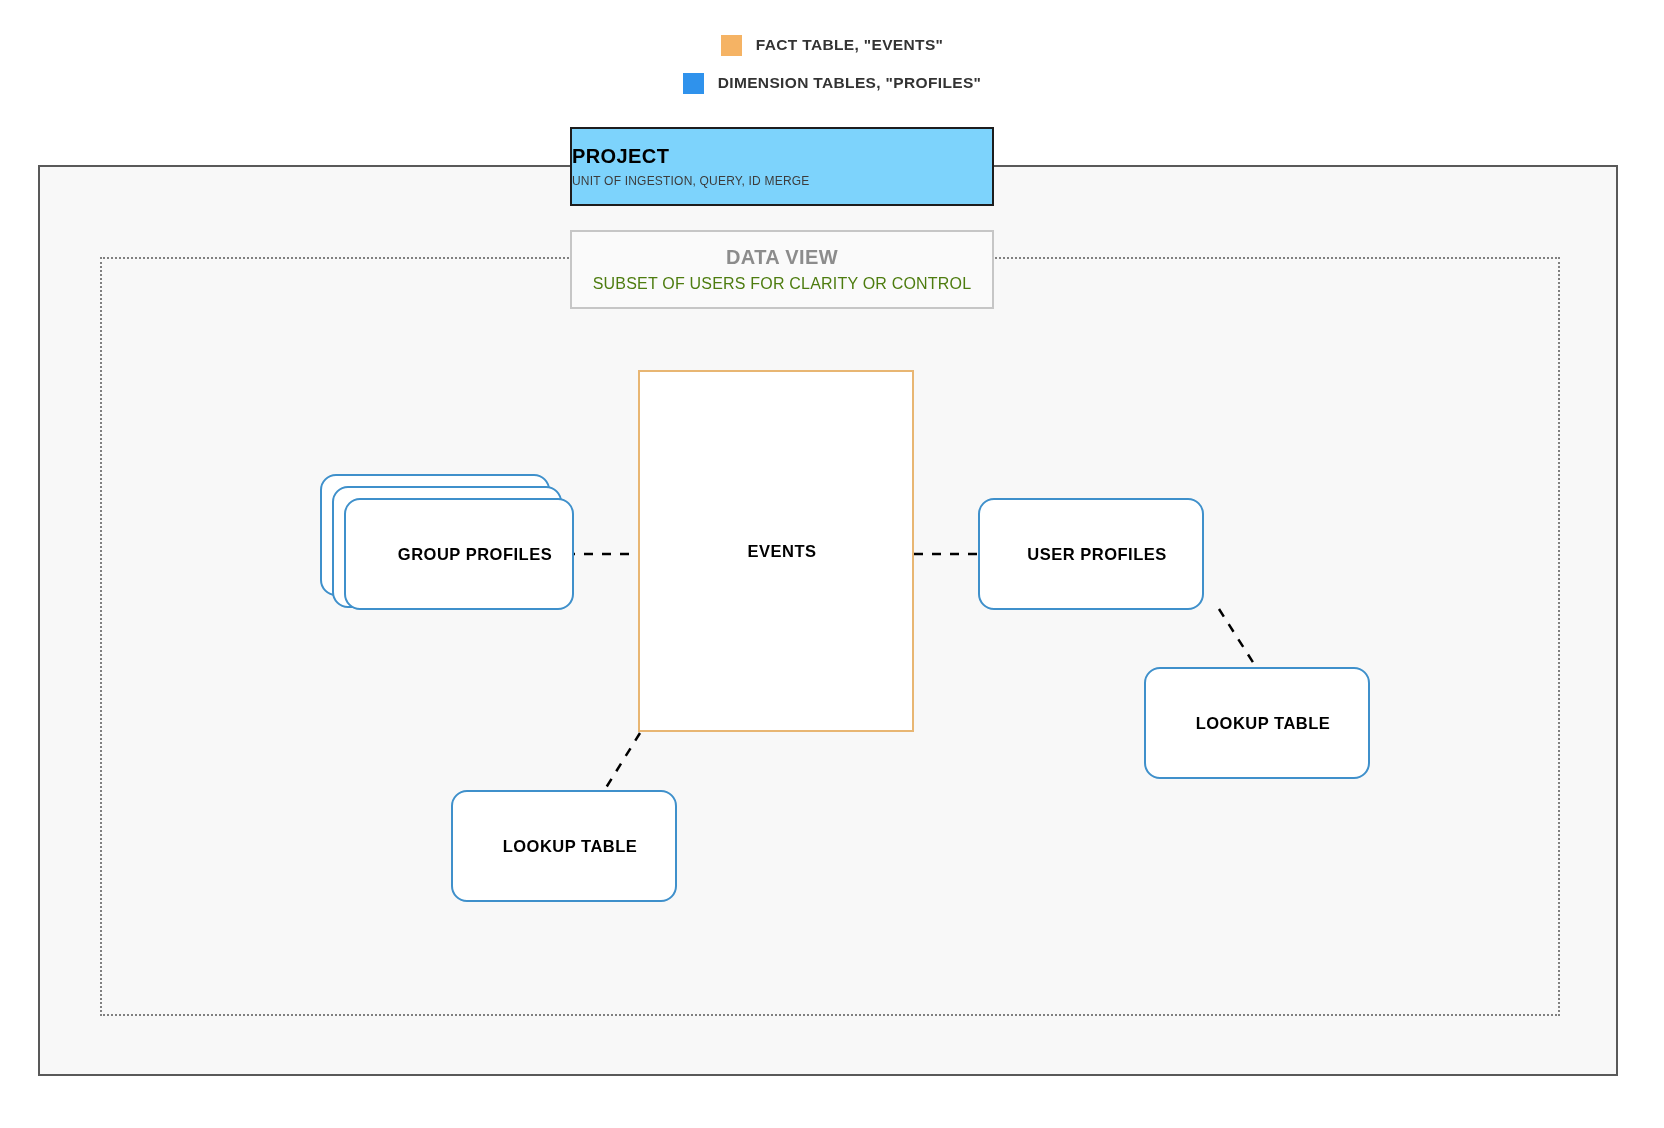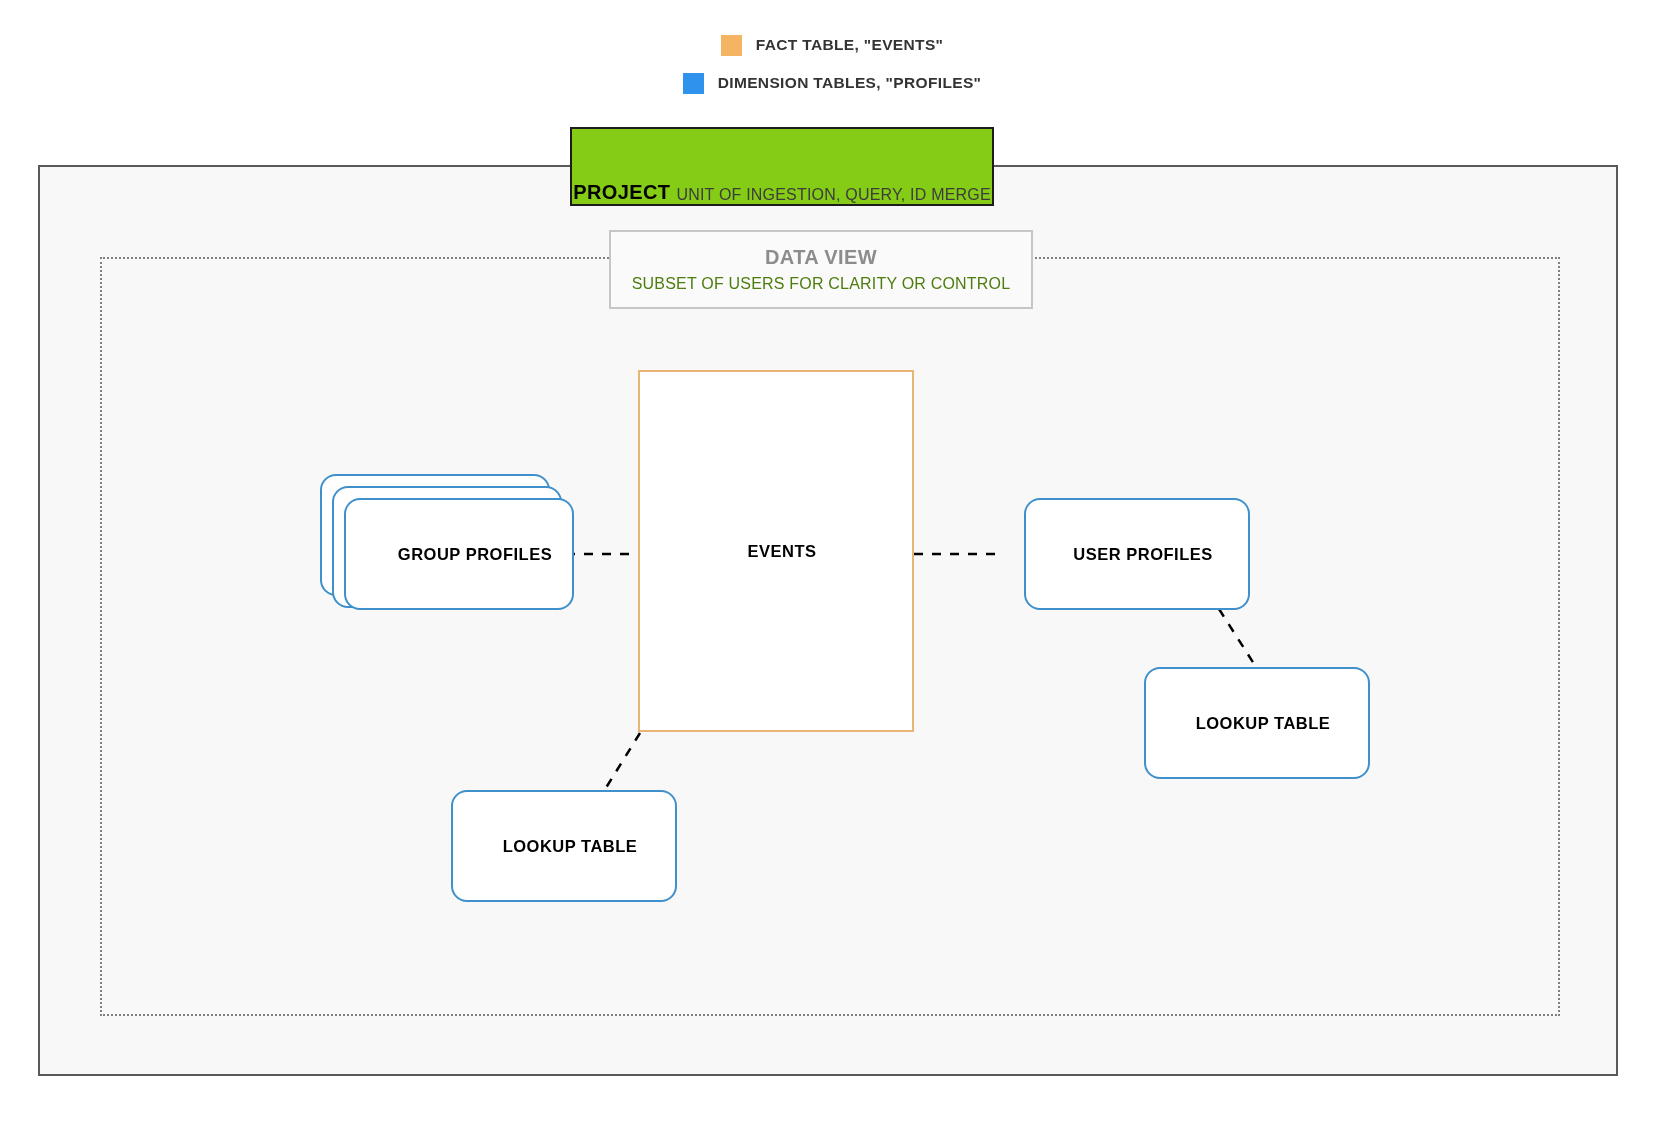--- a/index.html
+++ b/index.html
@@ -76,58 +76,57 @@
     box-sizing: border-box;
   }
 
   
   .project-box {
     position: absolute;
     left: 570px;
     top: 127px;
     width: 424px;
     height: 79px;
-    background: #84cc16;
+    background: #7dd3fc;
     border: 2px solid #1d1d1d;
     box-sizing: border-box;
     display: flex;
-    flex-direction: row;
-    align-items: flex-end;
+    flex-direction: column;
+    align-items: flex-start;
     justify-content: center;
     gap: 6px;
     z-index: 5;
   }
   .project-title {
     font-size: 20px;
     font-weight: bold;
     letter-spacing: 0.4px;
     color: #000000;
   }
   .project-sub {
-    font-size: 16px;
+    font-size: 12px;
     letter-spacing: 0.2px;
     color: #3c3c3c;
   }
 
   .dataview-box {
     position: absolute;
     left: 570px;
     top: 230px;
     width: 424px;
     height: 79px;
     background: #fafafa;
     border: 2px solid #c6c6c6;
     box-sizing: border-box;
     display: flex;
     flex-direction: column;
     align-items: center;
     justify-content: center;
     gap: 6px;
     z-index: 5;
-    margin-left: 39px;
   }
   .dataview-title {
     font-size: 20px;
     font-weight: bold;
     letter-spacing: 0.4px;
     color: #8c8c8c;
   }
   .dataview-sub {
     font-size: 16px;
     letter-spacing: 0.2px;
@@ -181,21 +180,21 @@
     padding-left: 32px;
   }
   .stack-3 { left: 320px; top: 474px; width: 230px; height: 122px; z-index: 7; }
   .stack-2 { left: 332px; top: 486px; width: 230px; height: 122px; z-index: 8; }
   .stack-1 {
     left: 344px; top: 498px; width: 230px; height: 112px; z-index: 9;
     display: flex; align-items: center; justify-content: center;
   }
 
   .user-profiles-box {
-    left: 1024px;
+    left: 978px;
     top: 498px;
     width: 226px;
     height: 112px;
     border: 2px solid #3f90cb;
     border-radius: 16px;
   }
 
   .lookup-left-box {
     left: 451px;
     top: 790px;

